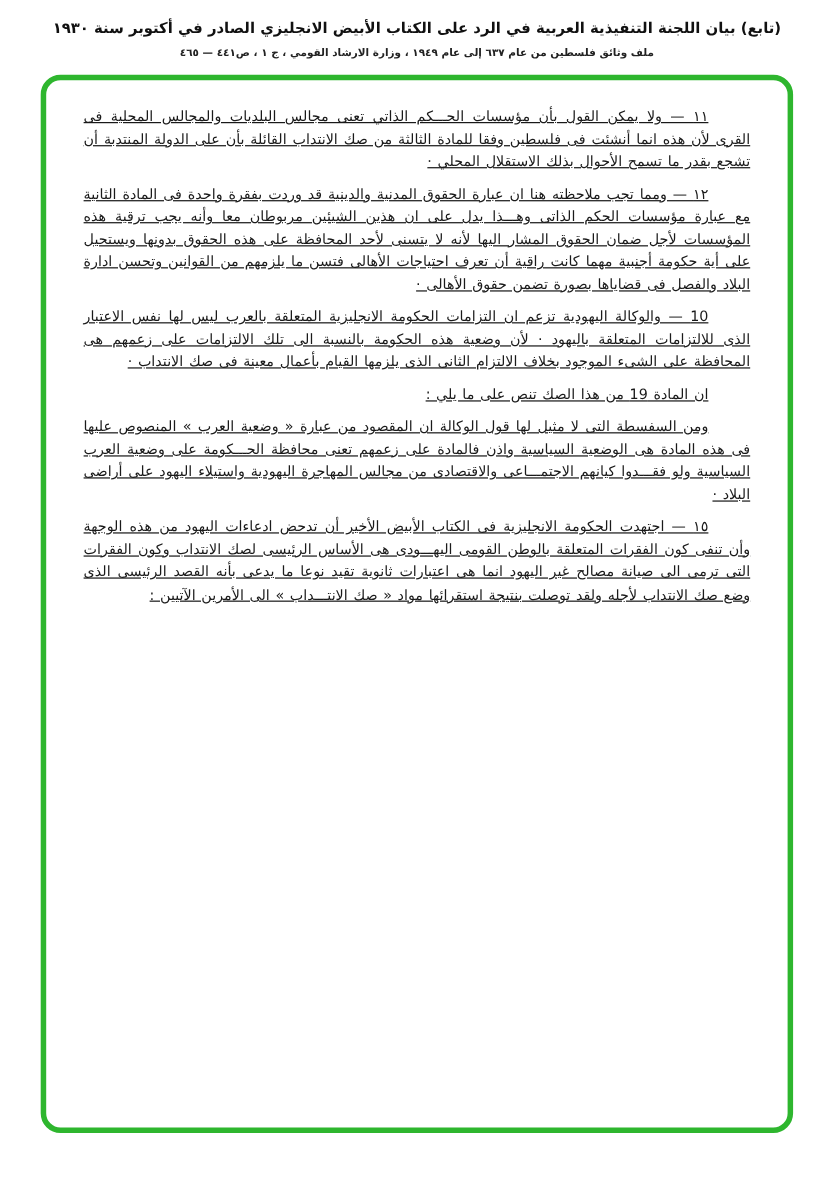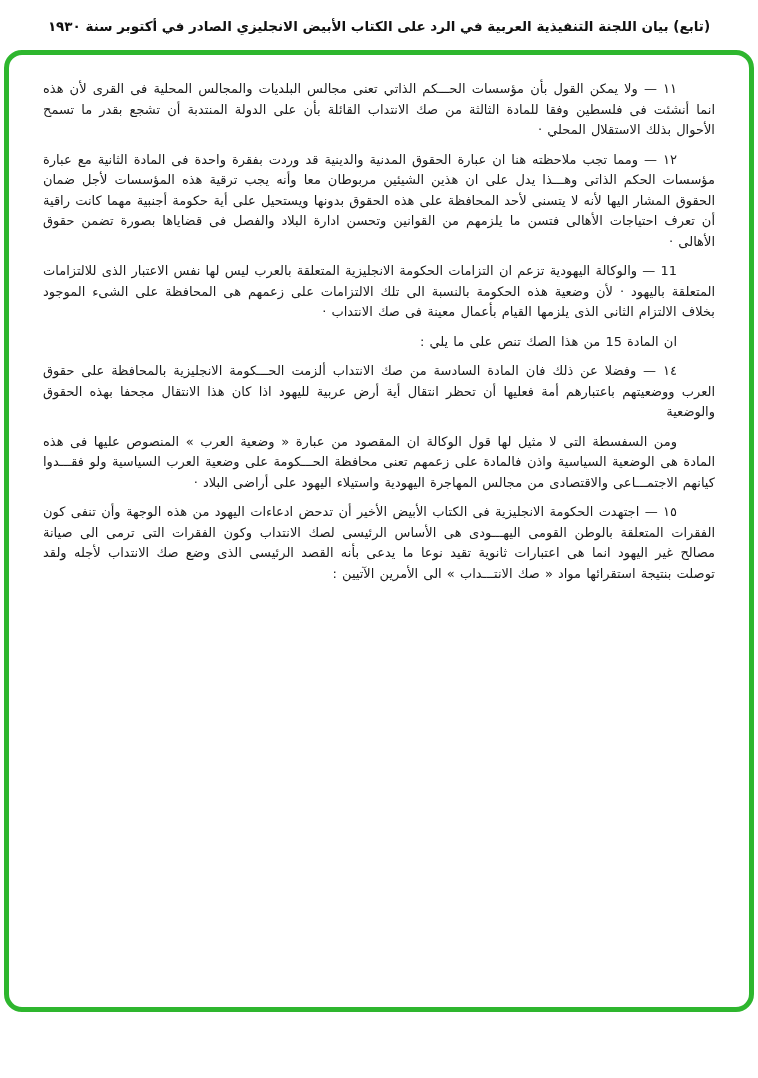--- a/index.html
+++ b/index.html
@@ -30,27 +30,28 @@
   }
   .subtitle {
     margin-top: 7px;
     font-size: 9.5px;
     font-weight: bold;
     color: #222;
     letter-spacing: 0.2px;
   }
   .frame {
     margin: 14px auto 0 auto;
-    width: 750px;
+    width: 684px;
     height: 962px;
     border: 5px solid #2eb62e;
     border-radius: 18px;
     padding: 24px 34px 20px 34px;
     overflow: hidden;
     background: #ffffff;
+    text-decoration: underline;
   }
   .body-text {
     direction: rtl;
     text-align: justify;
     font-size: 13px;
     line-height: 20.5px;
     color: #1a1a1a;
   }
   .para {
     text-indent: 38px;
@@ -59,36 +60,36 @@
   }
   .para:last-child { margin-bottom: 11px; }
 </style>
 </head>
 <body>
 
 <div class="page">
 
   <div class="header">
     <div class="title">(تابع) بيان اللجنة التنفيذية العربية في الرد على الكتاب الأبيض الانجليزي الصادر في أكتوبر سنة ١٩٣٠</div>
+    <div class="subtitle">ملف وثائق فلسطين من عام ٦٣٧ إلى عام ١٩٤٩ ، وزارة الارشاد القومي ، ج ١ ، ص٤٤١ — ٤٦٥</div>
   </div>
 
   <div class="frame" style="border-color: rgb(46, 182, 46);">
     <div class="body-text">
 
         <p class="para">١١ — ولا يمكن القول بأن مؤسسات الحـــكم الذاتي تعنى مجالس البلديات والمجالس المحلية فى القرى لأن هذه انما أنشئت فى فلسطين وفقا للمادة الثالثة من صك الانتداب القائلة بأن على الدولة المنتدبة أن تشجع بقدر ما تسمح الأحوال بذلك الاستقلال المحلي ·</p>
 
         <p class="para">١٢ — ومما تجب ملاحظته هنا ان عبارة الحقوق المدنية والدينية قد وردت بفقرة واحدة فى المادة الثانية مع عبارة مؤسسات الحكم الذاتى وهـــذا يدل على ان هذين الشيئين مربوطان معا وأنه يجب ترقية هذه المؤسسات لأجل ضمان الحقوق المشار اليها لأنه لا يتسنى لأحد المحافظة على هذه الحقوق بدونها ويستحيل على أية حكومة أجنبية مهما كانت راقية أن تعرف احتياجات الأهالى فتسن ما يلزمهم من القوانين وتحسن ادارة البلاد والفصل فى قضاياها بصورة تضمن حقوق الأهالى ·</p>
 
-        <p class="para">11 — والوكالة اليهودية تزعم ان التزامات الحكومة الانجليزية المتعلقة بالعرب ليس لها نفس الاعتبار الذى للالتزامات المتعلقة باليهود · لأن وضعية هذه الحكومة بالنسبة الى تلك الالتزامات على زعمهم هى المحافظة على الشىء الموجود بخلاف الالتزام الثانى الذى يلزمها القيام بأعمال معينة فى صك الانتداب ·</p>
+        <p class="para">10 — والوكالة اليهودية تزعم ان التزامات الحكومة الانجليزية المتعلقة بالعرب ليس لها نفس الاعتبار الذى للالتزامات المتعلقة باليهود · لأن وضعية هذه الحكومة بالنسبة الى تلك الالتزامات على زعمهم هى المحافظة على الشىء الموجود بخلاف الالتزام الثانى الذى يلزمها القيام بأعمال معينة فى صك الانتداب ·</p>
 
-        <p class="para">ان المادة 15 من هذا الصك تنص على ما يلي :</p>
+        <p class="para">ان المادة 19 من هذا الصك تنص على ما يلي :</p>
 
 
 
-        <p class="para">١٤ — وفضلا عن ذلك فان المادة السادسة من صك الانتداب ألزمت الحـــكومة الانجليزية بالمحافظة على حقوق العرب ووضعيتهم باعتبارهم أمة فعليها أن تحظر انتقال أية أرض عربية لليهود اذا كان هذا الانتقال مجحفا بهذه الحقوق والوضعية</p>
 
         <p class="para">ومن السفسطة التى لا مثيل لها قول الوكالة ان المقصود من عبارة « وضعية العرب » المنصوص عليها فى هذه المادة هى الوضعية السياسية واذن فالمادة على زعمهم تعنى محافظة الحـــكومة على وضعية العرب السياسية ولو فقـــدوا كيانهم الاجتمـــاعى والاقتصادى من مجالس المهاجرة اليهودية واستيلاء اليهود على أراضى البلاد ·</p>
 
         <p class="para">١٥ — اجتهدت الحكومة الانجليزية فى الكتاب الأبيض الأخير أن تدحض ادعاءات اليهود من هذه الوجهة وأن تنفى كون الفقرات المتعلقة بالوطن القومى اليهـــودى هى الأساس الرئيسى لصك الانتداب وكون الفقرات التى ترمى الى صيانة مصالح غير اليهود انما هى اعتبارات ثانوية تقيد نوعا ما يدعى بأنه القصد الرئيسى الذى وضع صك الانتداب لأجله ولقد توصلت بنتيجة استقرائها مواد « صك الانتـــداب » الى الأمرين الآتيين :</p>
       </div>
   </div>
 
 </div>
 
 </body></html>

